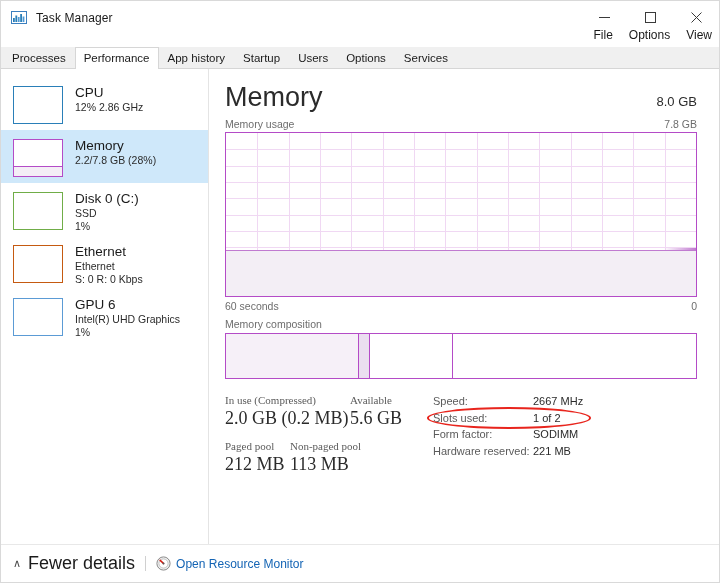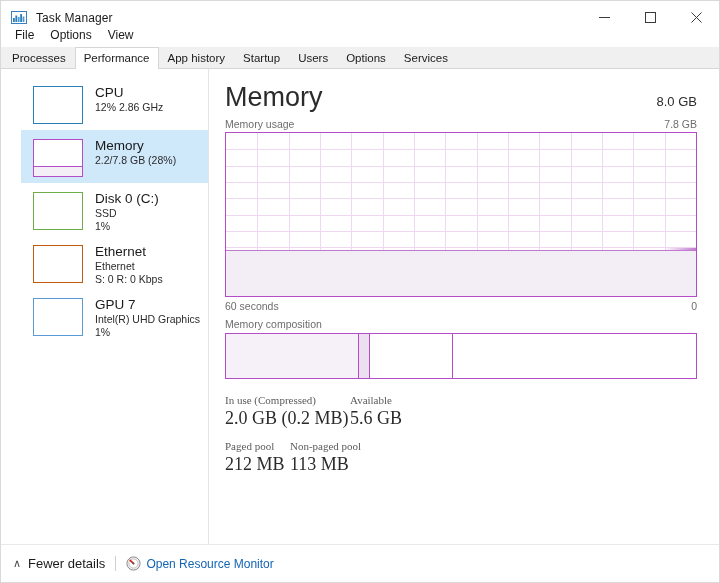--- a/index.html
+++ b/index.html
@@ -36,21 +36,21 @@
     display: flex; align-items: stretch;
   }
   .wc {
     width: 46px; display: flex; align-items: center; justify-content: center;
     color: #3a3a3a;
   }
 
   
   .menubar {
     position: absolute; top: 23px; left: 0; right: 0; height: 22px;
-    display: flex; align-items: center; padding-left: 7px; gap: 2px;
+    display: flex; align-items: center; padding-left: 7px; gap: 2px; justify-content: flex-end;
   }
   .menu-item {
     font-size: 12px; color: #1a1a1a; padding: 2px 7px; border-radius: 2px;
   }
 
   
   .tabstrip {
     position: absolute; top: 46px; left: 0; right: 0; height: 22px;
     background: #f0f0f0;
     border-bottom: 1px solid #d6d6d6;
@@ -83,21 +83,20 @@
     width: 208px; flex: 0 0 208px;
     background: #ffffff;
     border-right: 1px solid #e4e4e4;
     padding-top: 8px;
     position: relative;
   }
   .side-item {
     display: flex; align-items: flex-start;
     padding: 7px 6px 1px 12px;
     height: 53px;
-    margin-left: 20px;
   }
   .side-item.selected { background: #cfe8fa; }
   .thumb {
     width: 50px; height: 38px; flex: 0 0 50px;
     border: 1.6px solid #888; background: #ffffff;
     margin-top: 2px; position: relative; overflow: hidden;
   }
   .thumb .fill {
     position: absolute; left: 0; right: 0; bottom: 0;
   }
@@ -179,21 +178,21 @@
     pointer-events: none;
   }
 
   
   .footer {
     position: absolute; left: 0; right: 0; bottom: 0; height: 38px;
     background: #ffffff; border-top: 1px solid #e8e8e8;
     display: flex; align-items: center; padding-left: 12px;
   }
   .chev { color: #4a4a4a; font-size: 11px; margin-right: 7px; }
-  .fewer { font-size: 13px; color: #1a1a1a; }
+  .fewer { font-size: 18px; color: #1a1a1a; }
   .fdiv { width: 1px; height: 15px; background: #d0d0d0; margin: 0 10px; }
   .rm-icon { width: 15px; height: 15px; margin-right: 5px; }
   .rm-link { font-size: 12px; color: #1464b4; }
 </style>
 </head>
 <body>
 
 <div id="app">
 
   <div class="titlebar">
@@ -290,21 +289,21 @@
           <div class="side-sub">Ethernet</div>
           <div class="side-sub">S: 0 R: 0 Kbps</div>
         </div>
       </div>
 
       <div class="side-item">
         <div class="thumb" style="border-color: rgb(91, 155, 213);">
             <div class="fill" style="height: 0px;"></div>
           </div>
         <div class="side-txt">
-          <div class="side-title">GPU 7</div>
+          <div class="side-title">GPU 6</div>
           <div class="side-sub">Intel(R) UHD Graphics</div>
           <div class="side-sub">1%</div>
         </div>
       </div>
 
     </div>
 
     <div class="content">
 
       <div class="head-row">
@@ -377,20 +376,39 @@
               <div class="stat-lbl">Paged pool</div>
               <div class="stat-val">212 MB</div>
             </div>
             <div class="stat-col">
               <div class="stat-lbl">Non-paged pool</div>
               <div class="stat-val">113 MB</div>
             </div>
           </div>
         </div>
 
+        <div class="stats-right">
+          <div class="kv">
+            <div class="k">Speed:</div>
+            <div class="v">2667 MHz</div>
+          </div>
+          <div class="kv">
+            <div class="k">Slots used:</div>
+            <div class="v">1 of 2</div>
+          </div>
+          <div class="kv">
+            <div class="k">Form factor:</div>
+            <div class="v">SODIMM</div>
+          </div>
+          <div class="kv">
+            <div class="k">Hardware reserved:</div>
+            <div class="v">221 MB</div>
+          </div>
+          <div class="annot-ellipse" id="annot" style="left: 2px; top: 14px; width: 164.141px; height: 21.5px; border-color: rgb(232, 37, 29);"></div>
+        </div>
 
       </div>
 
     </div>
   </div>
 
   <div class="footer">
     <span class="chev">∧</span>
     <span class="fewer">Fewer details</span>
     <span class="fdiv"></span>

